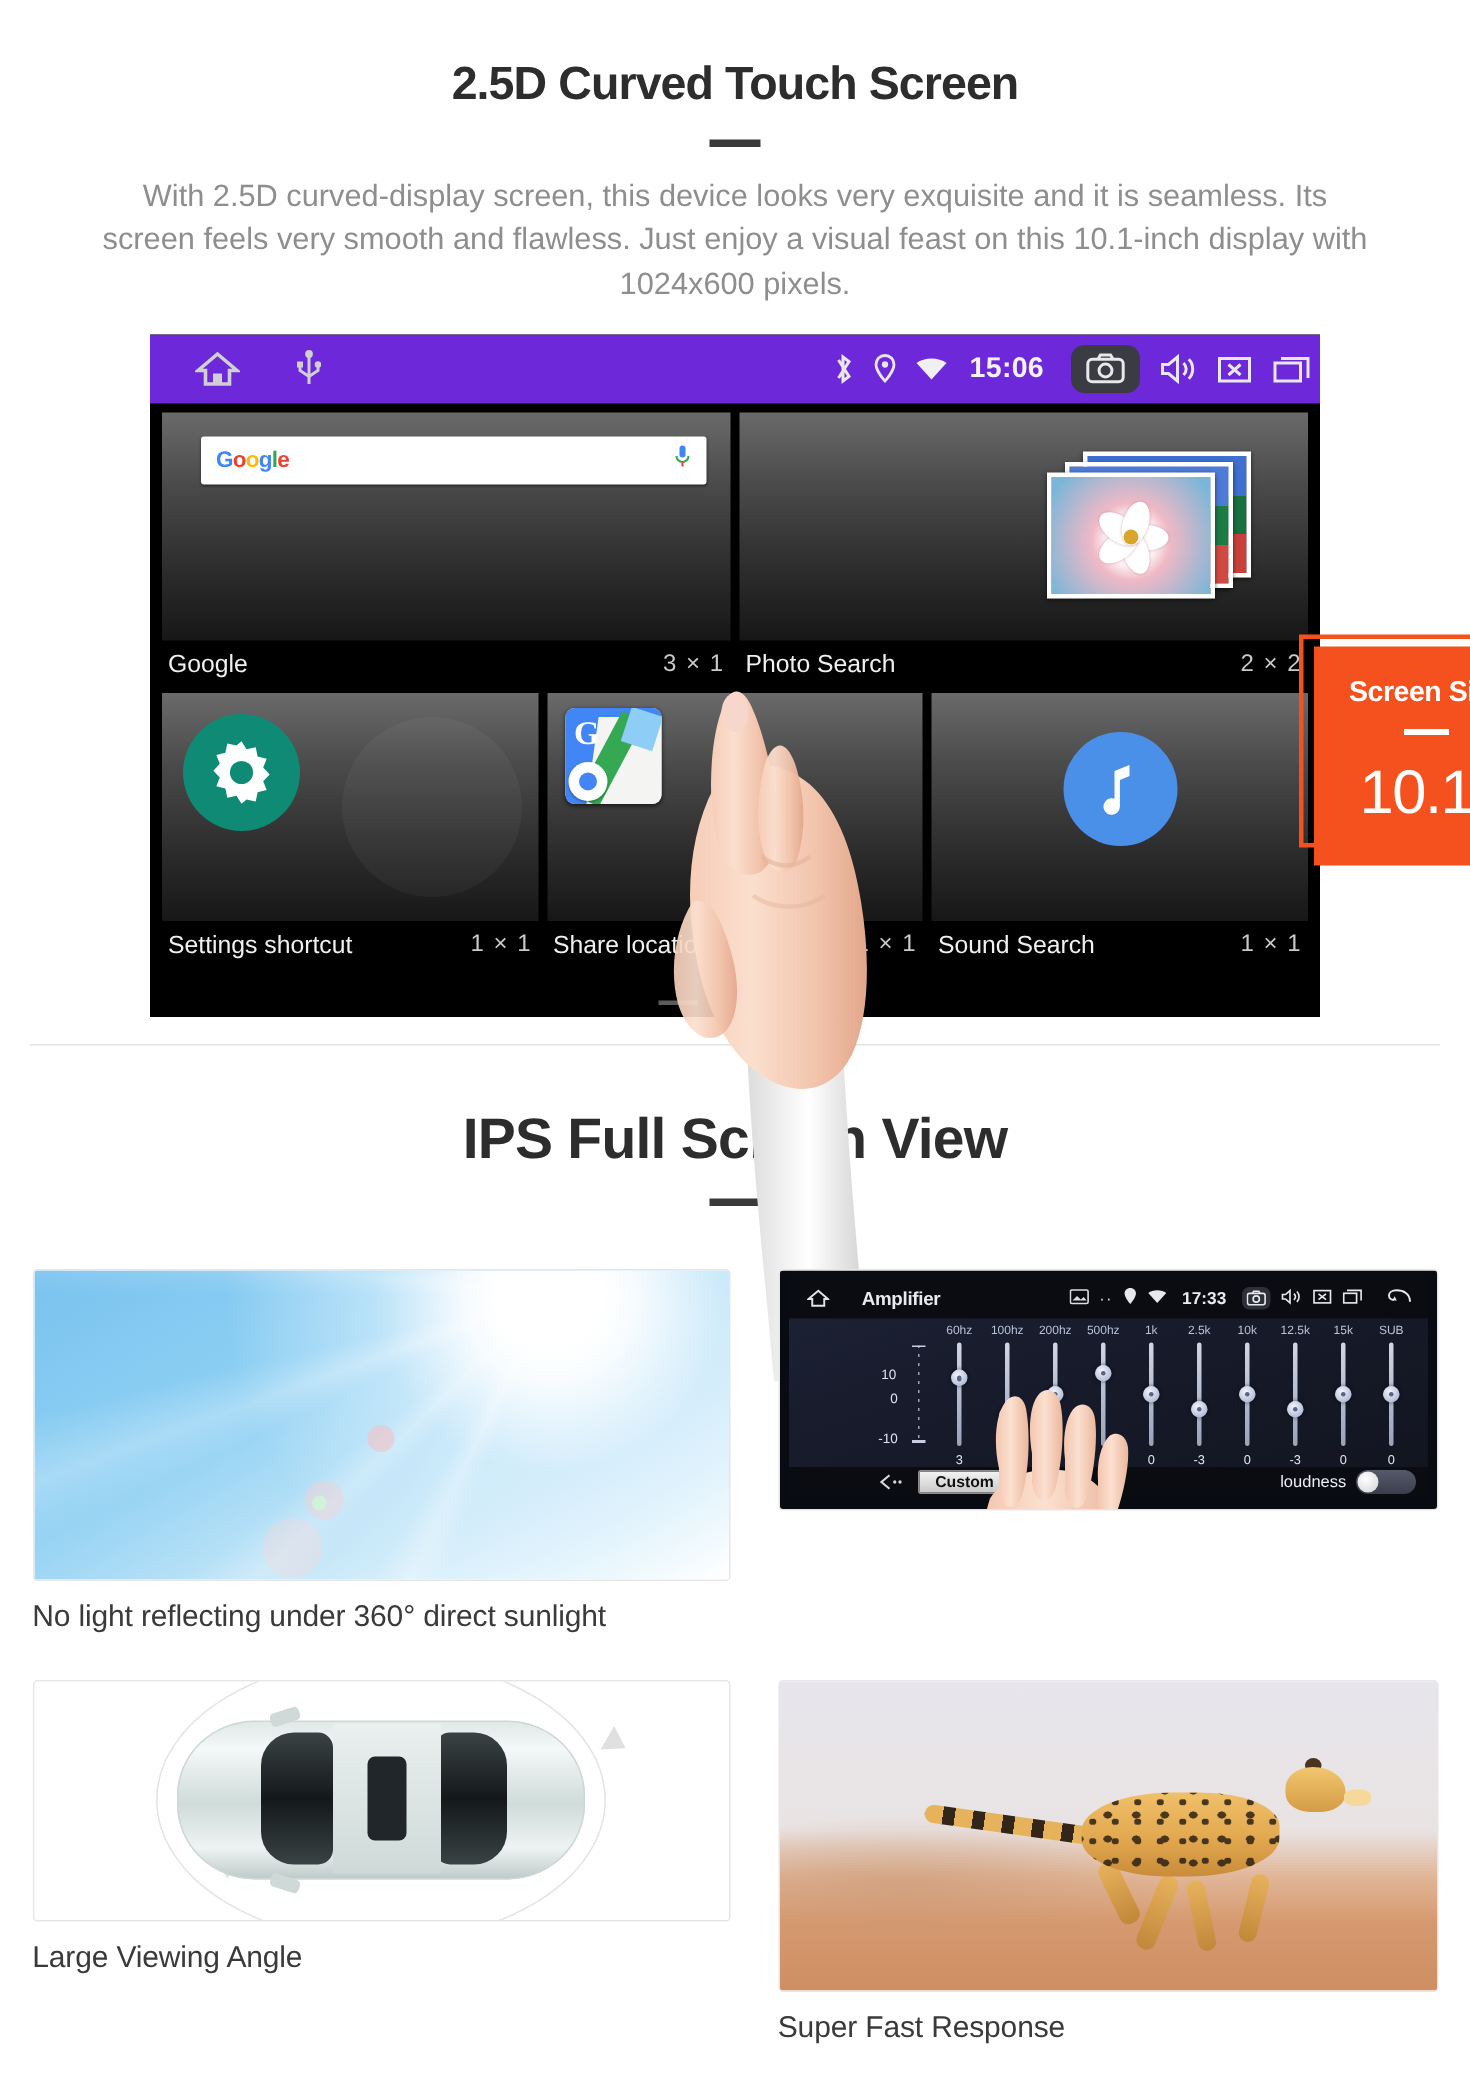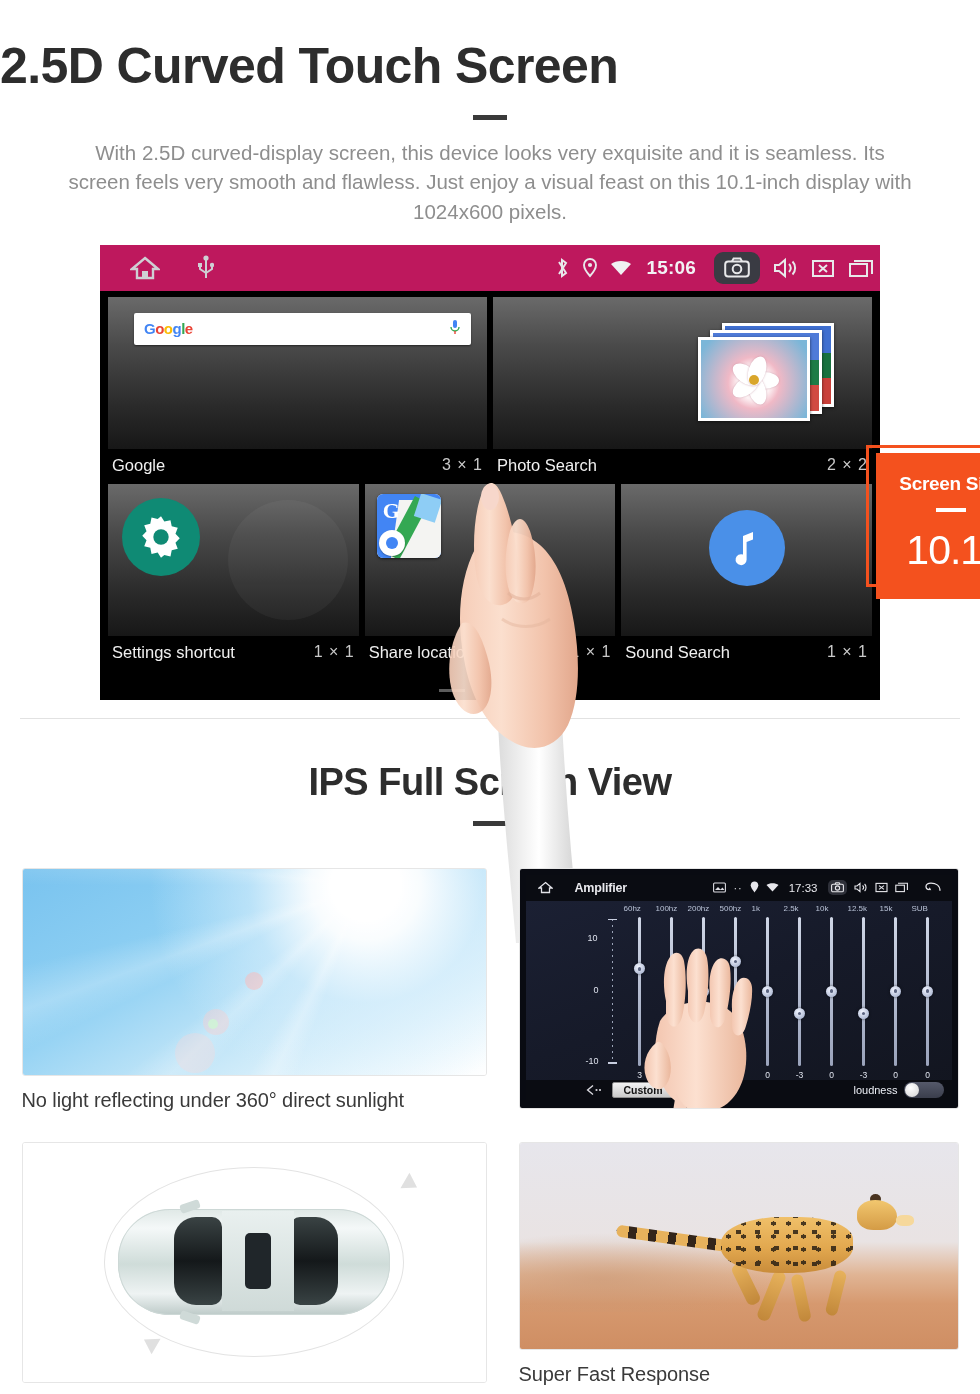--- a/index.html
+++ b/index.html
@@ -7,22 +7,22 @@
     width: 980px;
     height: 1394px;
     background: #ffffff;
     font-family: "Liberation Sans", sans-serif;
     overflow: hidden;
   }
 
   
   .section-one { position: relative; width: 980px; }
   .main-title {
-    text-align: left;
-    font-size: 50px;
+    text-align: center;
+    font-size: 31px;
     font-weight: bold;
     color: #2d2d2d;
     letter-spacing: -0.6px;
     padding-top: 38px;
     line-height: 1.15;
   }
   .title-rule {
     width: 34px; height: 5px; background: #3a3a3a;
     margin: 19px auto 0;
   }
@@ -43,21 +43,21 @@
     margin: 18px auto 0;
   }
   .device-screen {
     position: absolute; left: 0; top: 0;
     width: 780px; height: 455px;
     background: #000;
     overflow: hidden;
   }
   .statusbar {
     position: absolute; left: 0; top: 0; right: 0; height: 46px;
-    background: #be185d;
+    background: #6d28d9;
     display: flex; align-items: center;
   }
   .sb-left { display: flex; align-items: center; gap: 38px; padding-left: 30px; }
   .sb-right { display: flex; align-items: center; gap: 12px; margin-left: auto; padding-right: 4px; }
   .sb-ico { display: inline-flex; align-items: center; justify-content: center; color: #e8e8ea; }
   .sb-clock { color: #f2f2f4; font-size: 19px; font-weight: bold; letter-spacing: 0.2px; margin: 0 6px 0 2px; }
   .sb-cam-hl { background: #3a3b43; border-radius: 9px; padding: 5px 10px; display: inline-flex; }
 
   .widget-grid {
     position: absolute; left: 0; top: 46px; right: 0; bottom: 0;
@@ -237,21 +237,21 @@
   }
   .cards {
     display: grid; grid-template-columns: 465px 440px; gap: 30px 32px;
     width: 937px; margin: 42px auto 0;
   }
   .card { width: 100%; }
   .card-media {
     width: 100%; height: 208px; border: 1px solid #e6e6e6; border-radius: 3px;
     overflow: hidden; position: relative; background: #fff;
   }
-  .card-media.m2 { height: 241px; }
+  .card-media.m2 { height: 161px; }
   .card-caption { font-size: 20px; color: #3a3a3a; padding-top: 13px; letter-spacing: -0.1px; }
 
   
   .sky {
     position: absolute; inset: 0;
     background:
       radial-gradient(circle at 74% 8%, #ffffff 0 9%, rgba(255,255,255,.92) 14%, rgba(214,238,252,.6) 30%, rgba(255,255,255,0) 55%),
       linear-gradient(150deg,#79c3ef 0%, #8fd0f3 35%, #c3e6f8 62%, #eaf7fd 85%, #ffffff 100%);
   }
   .sky-rays { position:absolute; inset:0; opacity:.5;
@@ -326,33 +326,33 @@
 
   
   .amp-shot { position:absolute; inset:0; background: #090b12; }
   .amp-frame { position:absolute; left:6px; top:6px; right:6px; bottom:8px;
     background: linear-gradient(180deg,#0d1018,#10131c); }
   .amp-top { position:absolute; left:0; top:0; right:0; height:26px;
     background:#0a0c12; display:flex; align-items:center; color:#e9e9ee; }
   .amp-home { padding-left:12px; display:flex; align-items:center; }
   .amp-title { font-size:12.5px; font-weight:bold; margin-left:22px; letter-spacing:-0.2px; }
   .amp-icons { margin-left:auto; display:flex; align-items:center; gap:7px; padding-right:10px; }
-  .amp-clock { font-size:11.5px; font-weight:normal; margin:0 3px; }
+  .amp-clock { font-size:11.5px; font-weight:bold; margin:0 3px; }
   .amp-cam { background:#2e3039; border-radius:5px; padding:2px 3px; display:inline-flex; }
   .amp-body { position:absolute; left:0; top:26px; right:0; bottom:0;
     background: linear-gradient(160deg,#1b2033 0%, #161a29 45%, #12151f 100%); }
   .amp-side { position:absolute; left:0; top:0; width:52px; bottom:0;
     background: linear-gradient(180deg,#0c0e15,#111520);
     border-right:1px solid rgba(255,255,255,.05);
     display:flex; flex-direction:column; align-items:center; padding-top:6px; }
   .amp-side-lbl { color:#5b8ce0; font-size:9.5px; margin-top:2px; }
   .amp-side-lbl2 { color:#e3e3e8; font-size:9.5px; margin-top:2px; }
   .amp-eq { position:absolute; left:52px; top:0; right:0; bottom:0; padding: 4px 6px 0 6px; }
   .eq-bandrow { position:absolute; left:46px; right:8px; top:3px; display:flex; }
-  .eq-band { flex:1; text-align:left; color:#b9c2d6; font-size:8px; }
+  .eq-band { flex:1; text-align:center; color:#b9c2d6; font-size:8px; }
   .eq-scale { position:absolute; left:8px; top:16px; bottom:34px; width:34px; color:#dfe3ee; font-size:9px; }
   .eq-scale .s10 { position:absolute; top:16px; left:2px; }
   .eq-scale .s0  { position:absolute; top:46%; left:8px; }
   .eq-scale .sm10{ position:absolute; bottom:0; left:0; }
   .eq-ticks { position:absolute; left:26px; top:2px; bottom:2px; width:1px;
     background: repeating-linear-gradient(180deg,#9aa3b8 0 2px, transparent 2px 6px); }
   .eq-ticks::before { content:""; position:absolute; left:-4px; top:0; width:9px; height:1.5px; background:#c8cee0; }
   .eq-ticks::after  { content:""; position:absolute; left:-4px; bottom:0; width:9px; height:1.5px; background:#c8cee0; }
   .eq-sliders { position:absolute; left:46px; right:8px; top:16px; bottom:34px; display:flex; }
   .eq-col { flex:1; position:relative; }

